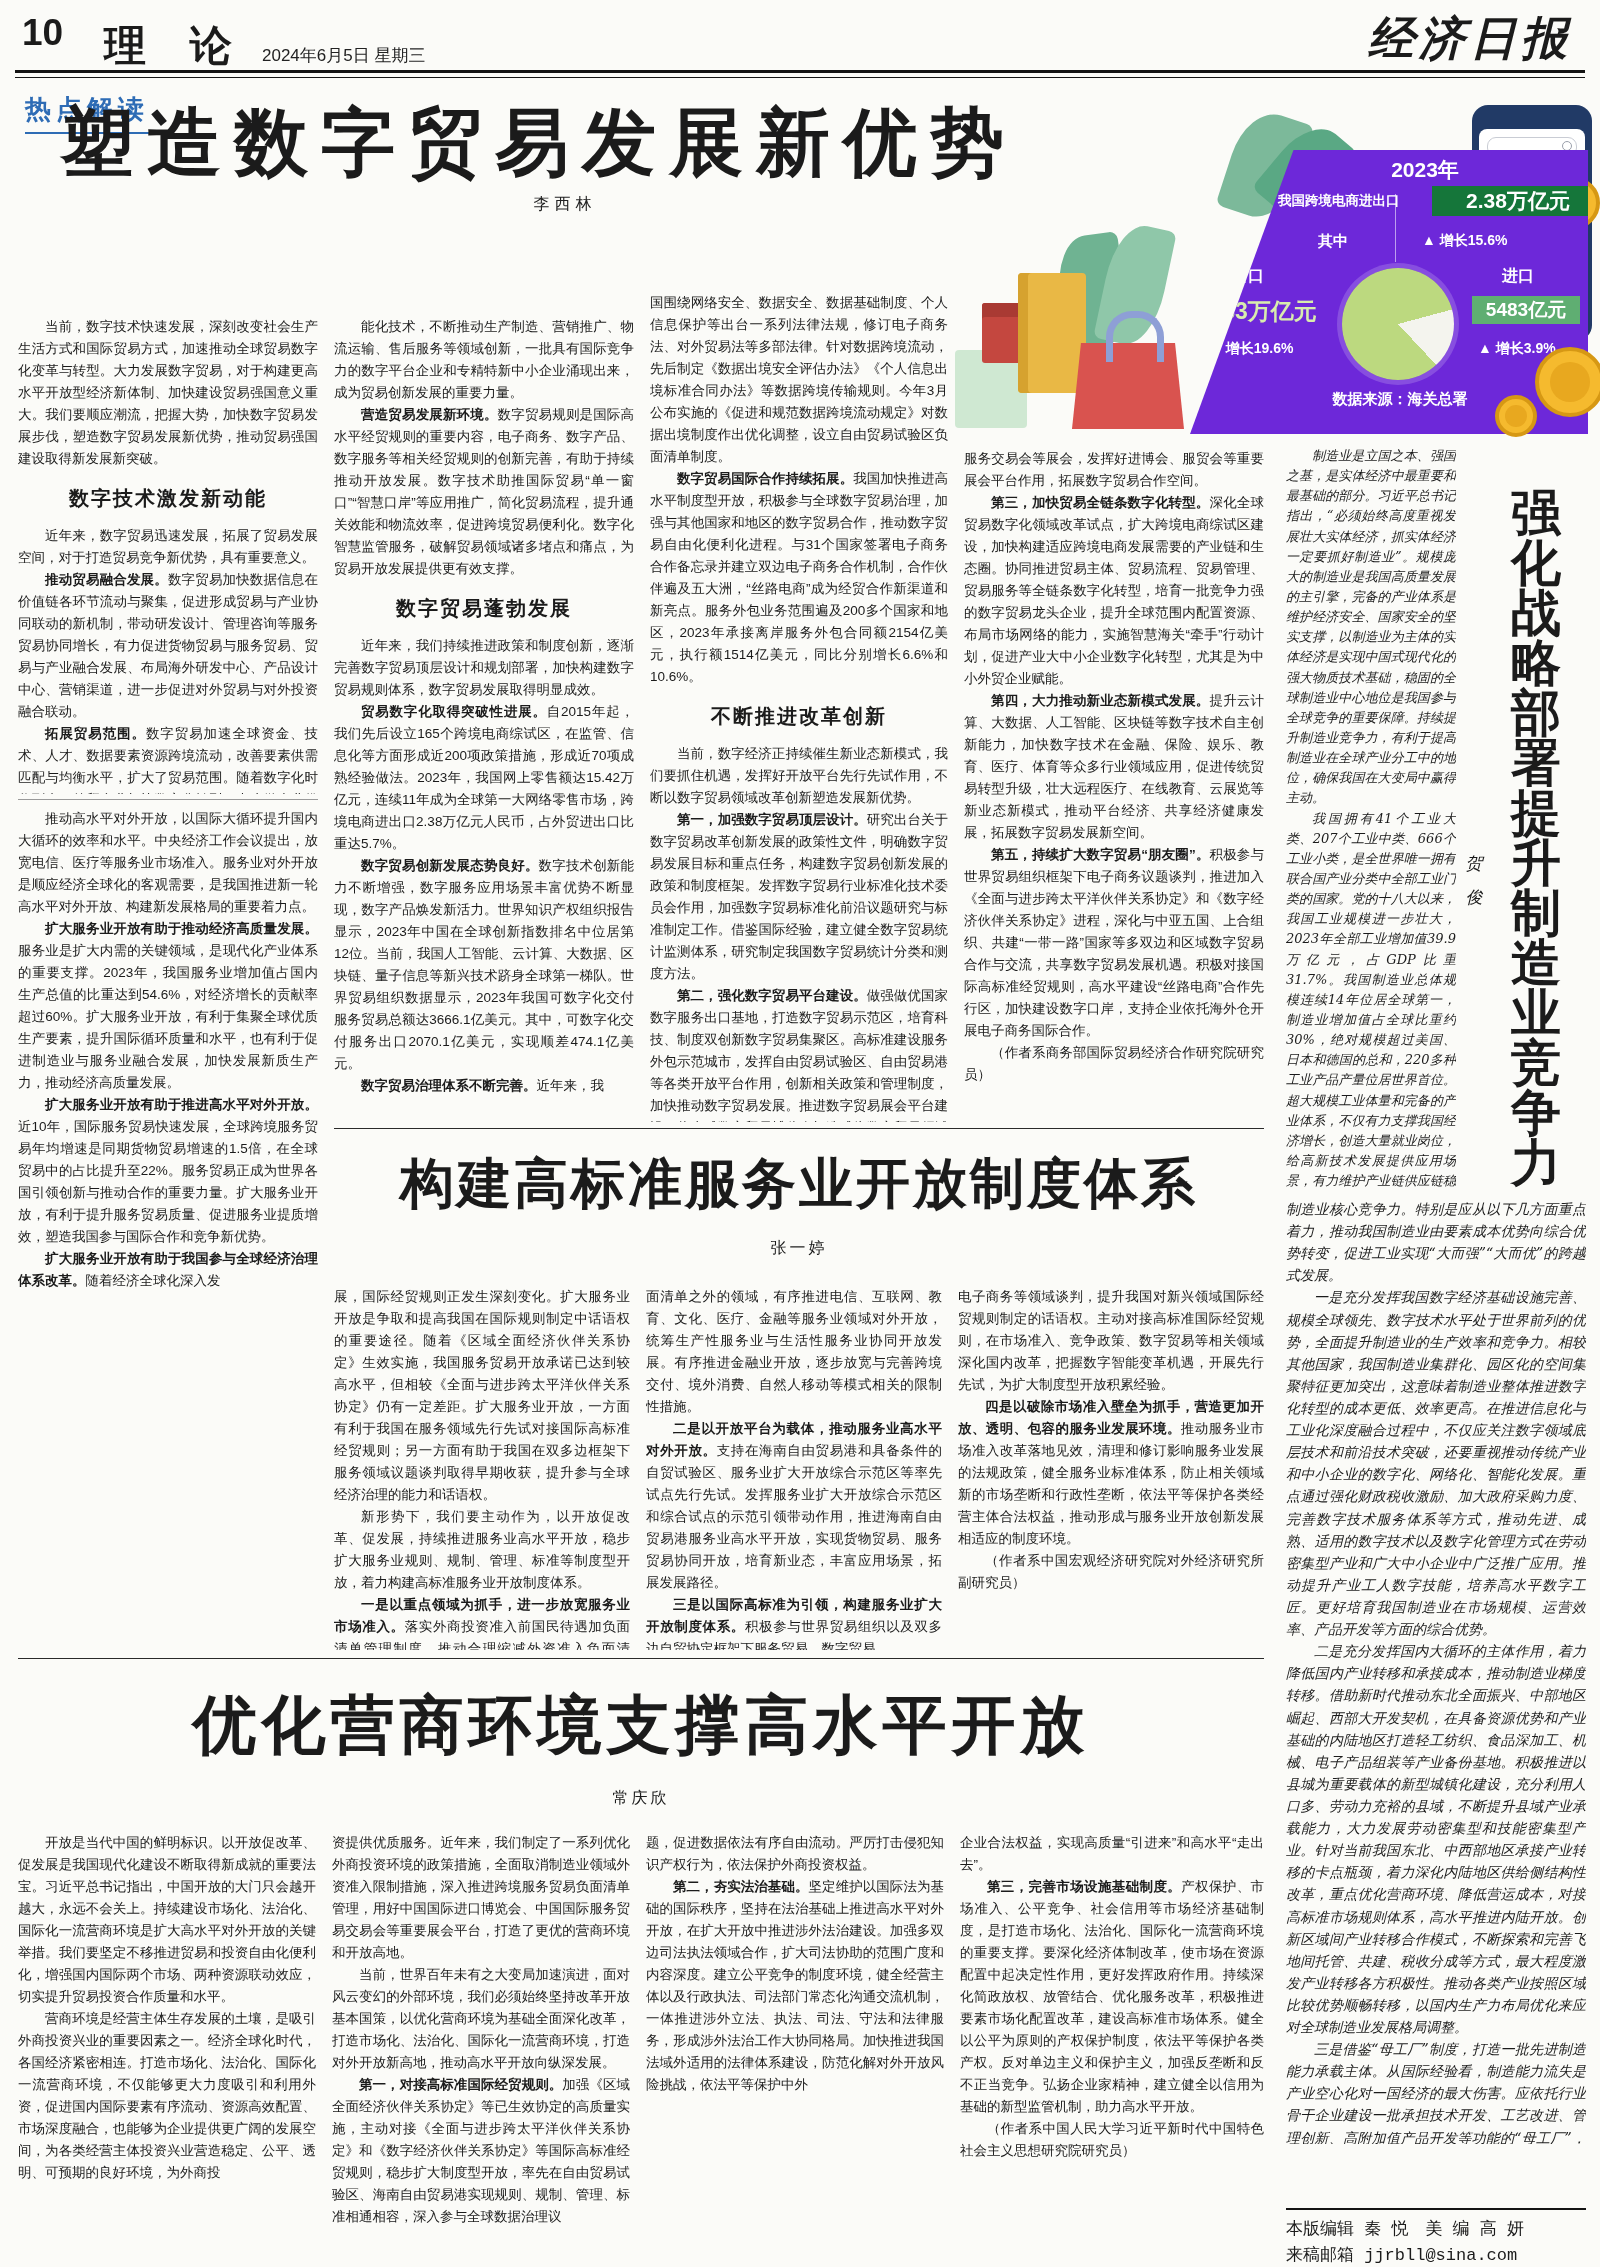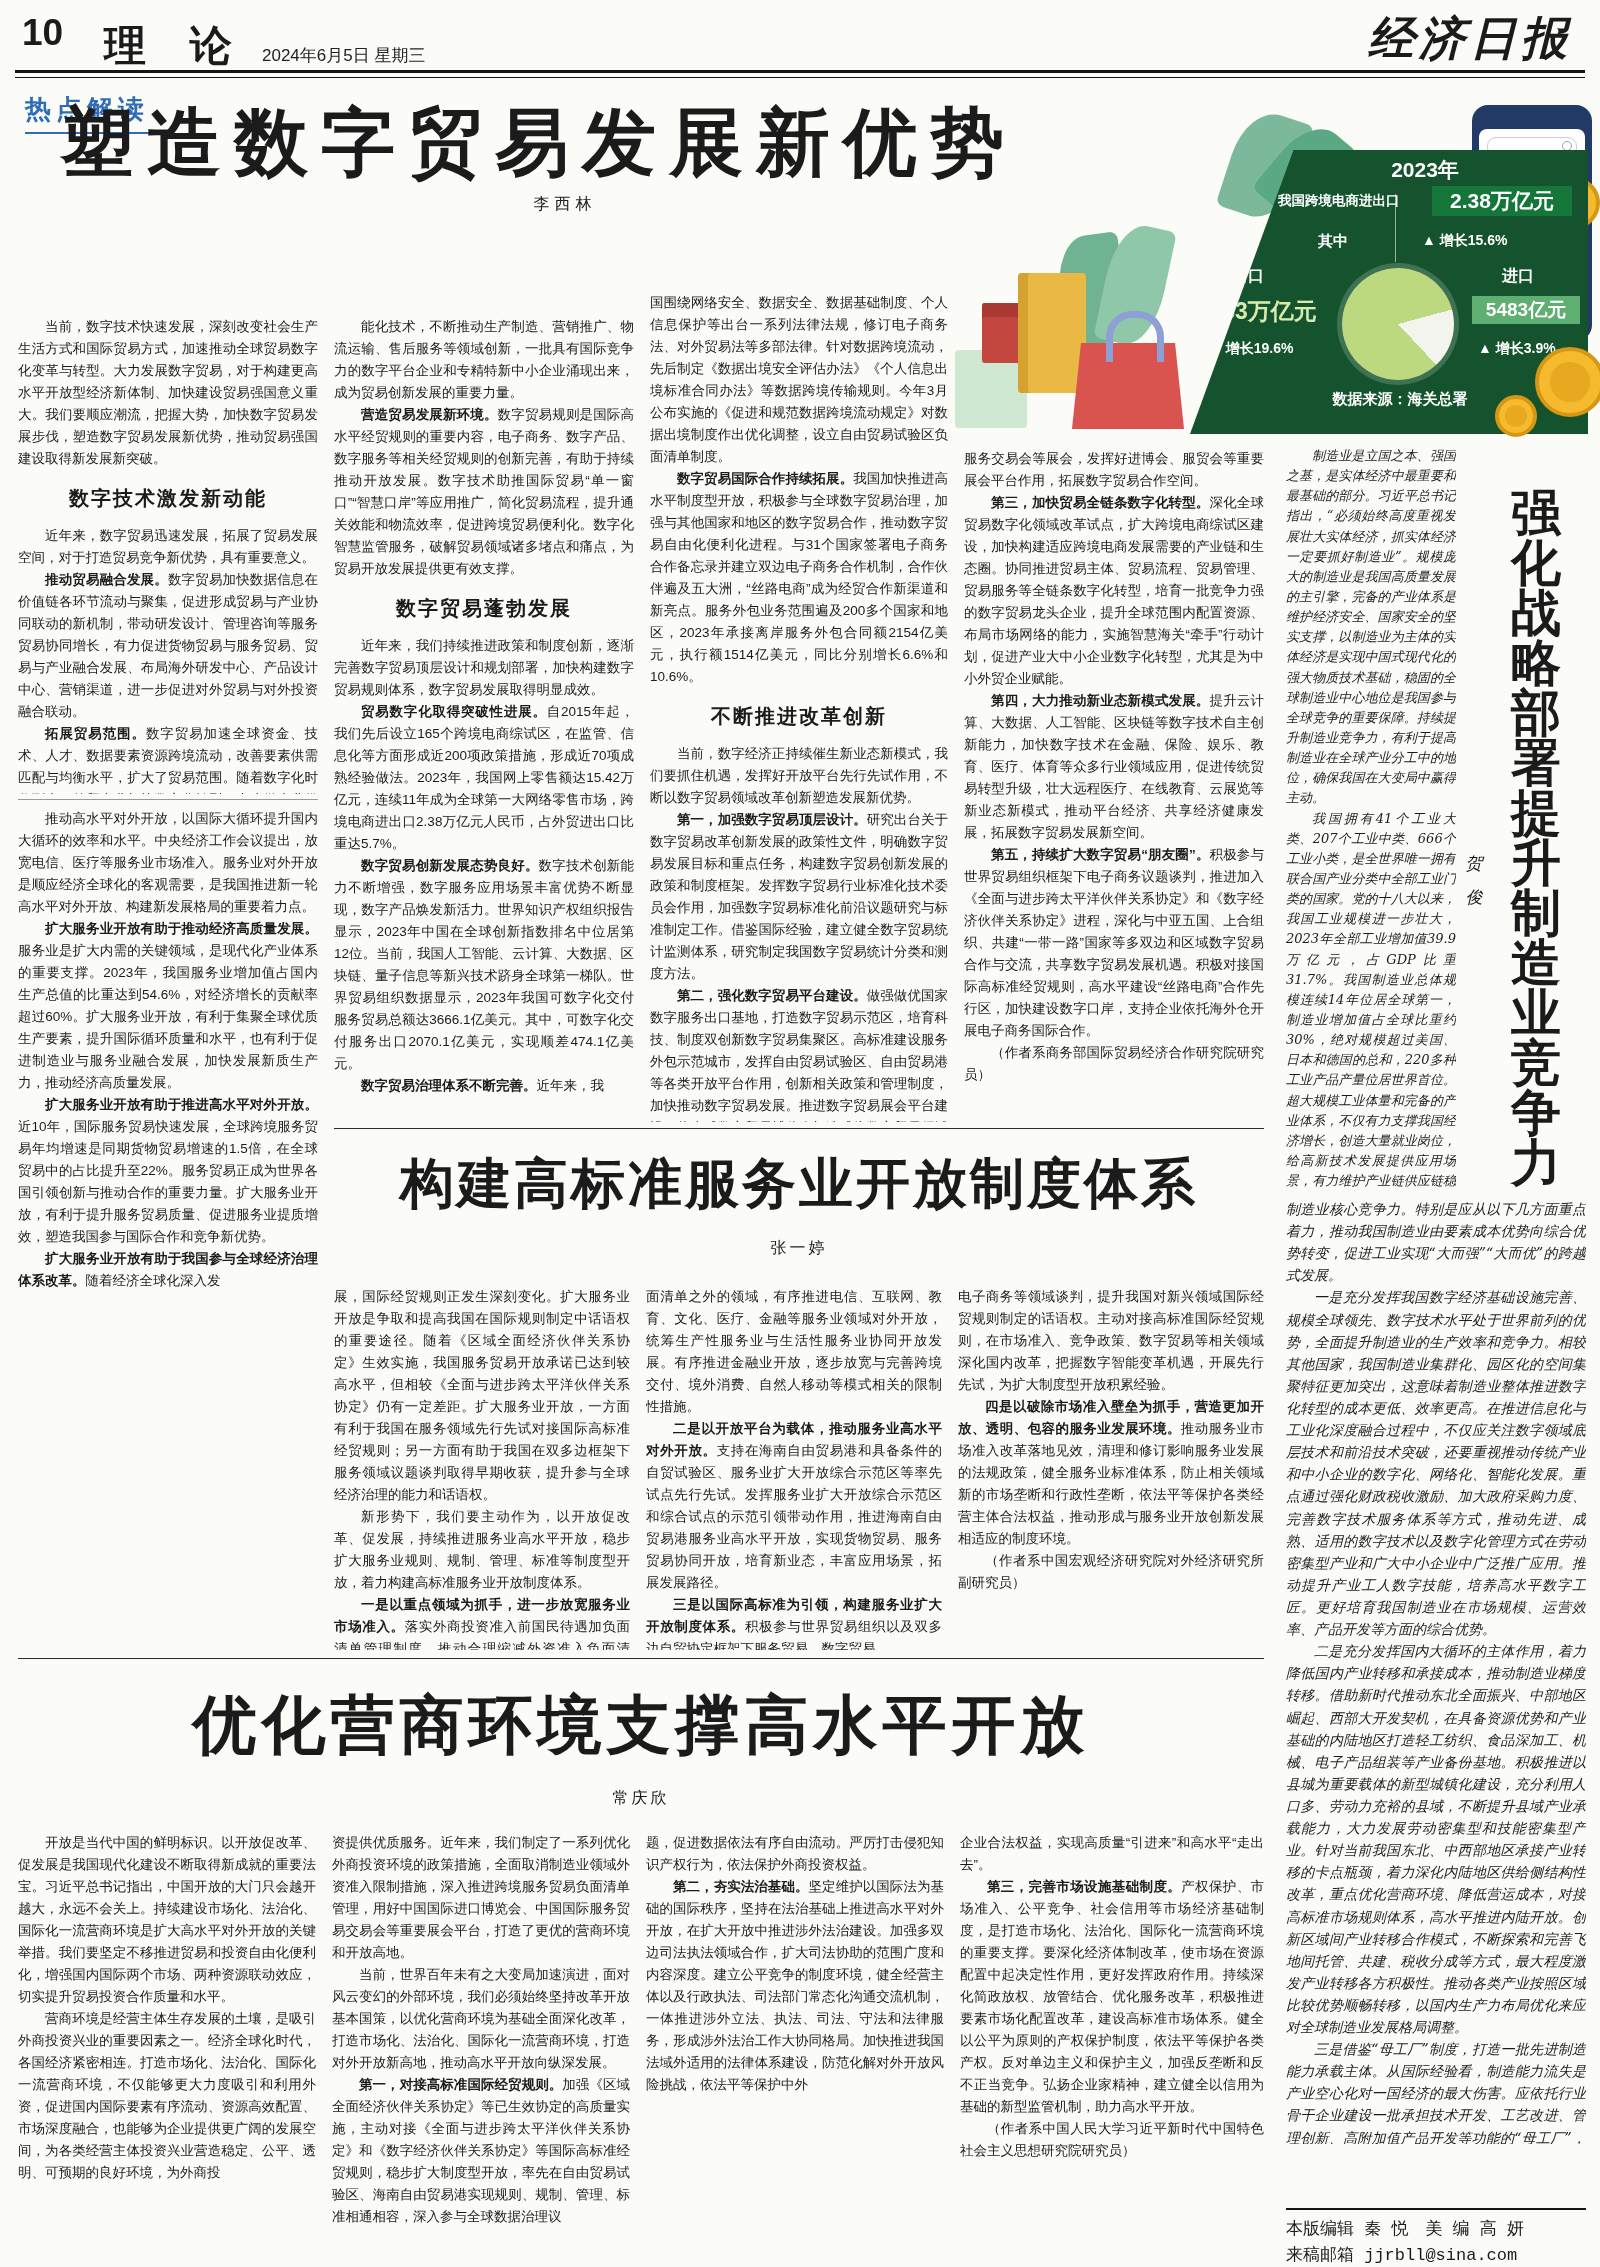--- a/index.html
+++ b/index.html
@@ -29,21 +29,21 @@
   .kai{font-family:"DejaVu Serif",serif;font-style:italic;}
   .vchars div{display:block;text-align:center;}
   .vtitle{font-size:50px;font-weight:900;font-style:normal;}
   .vtitle div{line-height:50px;}
   .vauthor{font-size:17px;}
   .vauthor div{line-height:34px;}
   .editor{font-family:Liberation Mono, monospace;font-size:17px;text-align:left;line-height:1.6;}
   
   .info{overflow:visible;}
   .leaf{position:absolute;border-radius:50% 8px 50% 8px;}
-  .panel{position:absolute;left:270px;top:55px;width:398px;height:284px;background:#14532d;
+  .panel{position:absolute;left:270px;top:55px;width:398px;height:284px;background:#6d28d9;
          clip-path:polygon(0 100%,26% 0,100% 0,100% 100%);color:#fff;}
   .panel .yr{position:absolute;left:90px;top:6px;width:290px;text-align:center;font-size:21px;font-weight:900;}
   .panel .lbl{font-size:13.5px;font-weight:700;}
   .panel .grow{font-size:14px;font-weight:700;}
   .valbox{position:absolute;background:#15763a;color:#fff;font-weight:900;text-align:center;}
   .pie{position:absolute;left:152px;top:118px;width:112px;height:112px;border-radius:50%;
        background:conic-gradient(from 75deg,#f4f4ee 0 62deg,#bcd97f 62deg 360deg);
        box-shadow:0 0 0 5px rgba(255,255,255,.18);}
   .coin{position:absolute;border-radius:50%;background:#f5ba2e;border:4px solid #d69814;}
   .coin i{position:absolute;left:18%;top:18%;width:64%;height:64%;border-radius:50%;background:#e8a81f;display:block;}
@@ -80,21 +80,21 @@
   </div>
   <div class="coin" style="left:628px;top:82px;width:44px;height:44px;">
       <i></i>
     </div>
   <div class="leaf" style="left:140px;top:140px;width:65px;height:115px;background:#6fb392;transform:rotate(-8deg);"></div>
   <div class="leaf" style="left:185px;top:130px;width:60px;height:120px;background:#8fc7a9;transform:rotate(12deg);"></div>
 
   <div class="panel">
     <div class="yr">2023年</div>
     <div class="lbl" style="position:absolute;left:88px;top:42px;">我国跨境电商进出口</div>
-    <div class="valbox" style="left:242px;top:36px;width:140px;height:30px;font-size:21px;line-height:30px;">2.38万亿元</div>
+    <div class="valbox" style="left:242px;top:36px;width:140px;height:30px;font-size:21px;line-height:30px;padding-left:16px;">2.38万亿元</div>
     <div style="position:absolute;left:205px;top:44px;width:1px;height:68px;background:rgba(255,255,255,.55);"></div>
     <div class="lbl" style="position:absolute;left:128px;top:82px;font-size:15px;">其中</div>
     <div class="grow" style="position:absolute;left:232px;top:82px;">▲ 增长15.6%</div>
 
     <div class="lbl" style="position:absolute;left:42px;top:116px;font-size:16px;">出口</div>
     <div style="position:absolute;left:0px;top:146px;width:140px;text-align:center;font-size:23px;font-weight:900;color:#d8ecae;">1.83万亿元</div>
     <div class="grow" style="position:absolute;left:18px;top:190px;">▲ 增长19.6%</div>
 
     <div class="pie"></div>
 

